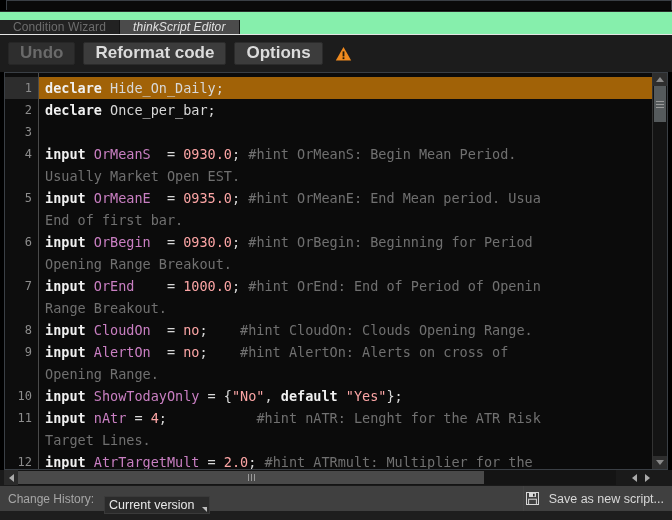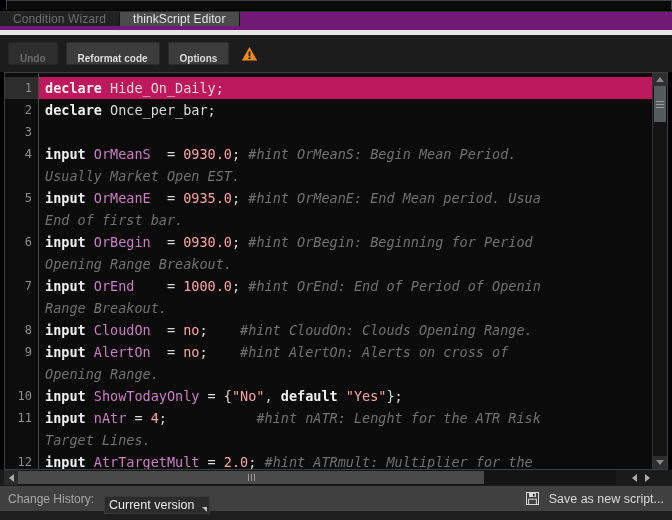--- a/index.html
+++ b/index.html
@@ -23,62 +23,63 @@
     position: absolute;
     left: 6px; right: 0px; top: 0px; bottom: 1px;
     background: #0a0a0a;
     border: 1px solid #3a3f45;
     border-bottom: none;
   }
 
   
   .tabbar {
     height: 23px;
-    background: #701a75;
-    display: flex;
-    align-items: flex-start;
+    background: #86efac;
+    display: flex;
+    align-items: flex-end;
     flex: 0 0 auto;
-    border-bottom: 5px solid #e5e5e5;
+    border-bottom: 1px solid #e5e5e5;
   }
   .tab {
     display: flex; align-items: center;
     padding: 0 13px;
     font-size: 12px;
     color: #6d6d6d;
     background: #222222;
     border-right: 1px solid #141414;
     white-space: nowrap;
     letter-spacing: .1px;
   }
   .tab.active {
     background: #4b4b4b;
     color: #e2e2e2;
+    font-style: italic;
   }
   .tabbar-filler { flex: 1 1 auto; background: #1c1c1c; }
 
   
   .toolbar {
     height: 37px;
     background: #1c1c1c;
     display: flex;
     align-items: center;
     gap: 8px;
     padding: 0 8px;
     flex: 0 0 auto;
   }
   .tbtn {
     height: 23px;
     padding: 0 11px;
     background: #3c3c3c;
     border: 1px solid #2b2b2b;
     border-radius: 2px;
     color: #dcdcdc;
-    font-size: 10px;
+    font-size: 17px;
     font-weight: bold;
-    display: flex; align-items: flex-end;
+    display: flex; align-items: flex-start;
     white-space: nowrap;
     cursor: default;
   }
   .tbtn.disabled {
     background: #2e2e2e;
     border-color: #262626;
     color: #6a6a6a;
   }
   .warn-icon {
     width: 17px; height: 17px;
@@ -126,26 +127,26 @@
     min-width: 0;
     overflow: hidden;
     padding-top: 4px;
     font-family: "DejaVu Sans Mono", monospace;
     font-size: 13.5px;
     line-height: 22px;
     white-space: pre;
     background: #0b0b0b;
   }
   .cline { height: 22px; padding-left: 6px; }
-  .cline.cur { background: #be185d; }
+  .cline.cur { background: #a16207; }
 
   .k  { color: #f0f0f0; font-weight: bold; }   
   .id { color: #c97fc2; }                       
   .n  { color: #fca5a5; }                       
-  .c  { color: #707070; font-style: italic; }                       
+  .c  { color: #707070; }                       
   .p  { color: #d8d8d8; }                       
 
   
   .vscroll {
     width: 15px; flex: 0 0 15px;
     background: #1a1a1a;
     border-left: 1px solid #333;
     display: flex; flex-direction: column;
   }
   .vs-btn {

